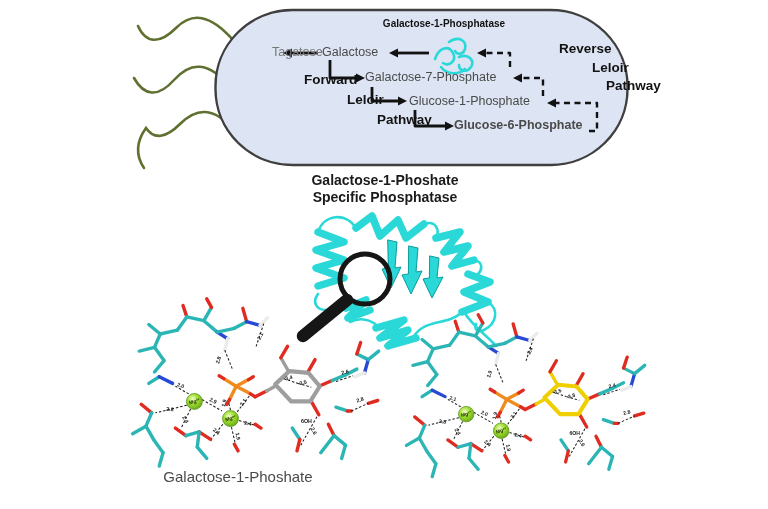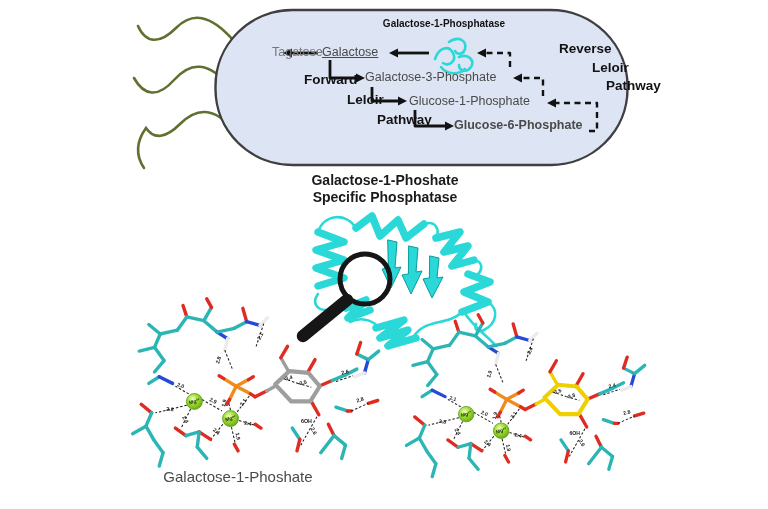--- a/index.html
+++ b/index.html
@@ -316,27 +316,27 @@
 
     <g>
       <line x1="347" y1="300" x2="303" y2="336" stroke="#161616" stroke-width="12.5" stroke-linecap="round"></line>
       <circle cx="365" cy="279" r="25" fill="none" stroke="#161616" stroke-width="5"></circle>
     </g>
   </svg>
 
   <div class="lbl enzyme-title" style="left:324px;top:18px;width:240px;">Galactose-1-Phosphatase</div>
 
   <div class="lbl met-light" style="left:229px;top:46px;margin-left:43px;">Tagatose</div>
-  <div class="lbl met" style="left:322px;top:46px;text-decoration:underline;">Galactose</div>
+  <div class="lbl met" style="left:322px;top:46px;">Galactose</div>
 
   <div class="lbl bold-word" style="left:519px;top:42px;">Reverse</div>
   <div class="lbl bold-word" style="left:552px;top:61px;">Leloir</div>
   <div class="lbl bold-word" style="left:566px;top:79px;">Pathway</div>
 
-  <div class="lbl met" style="left:365px;top:71px;">Galactose-3-Phosphate</div>
+  <div class="lbl met" style="left:365px;top:71px;">Galactose-7-Phosphate</div>
 
   <div class="lbl bold-word" style="left:264px;top:73px;">Forward</div>
   <div class="lbl bold-word" style="left:307px;top:93px;">Leloir</div>
 
   <div class="lbl met" style="left:409px;top:95px;">Glucose-1-Phosphate</div>
 
   <div class="lbl bold-word" style="left:337px;top:113px;">Pathway</div>
 
   <div class="lbl met" style="left:454px;top:119px;font-weight:bold;">Glucose-6-Phosphate</div>
 

